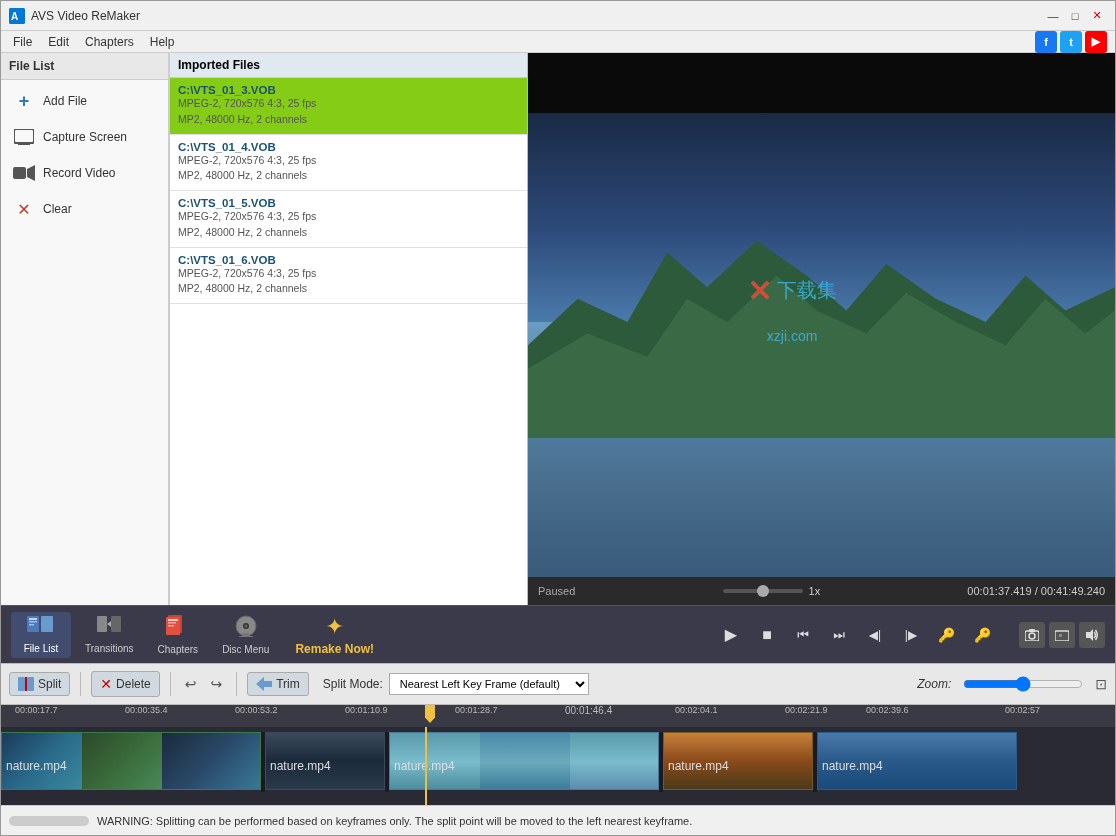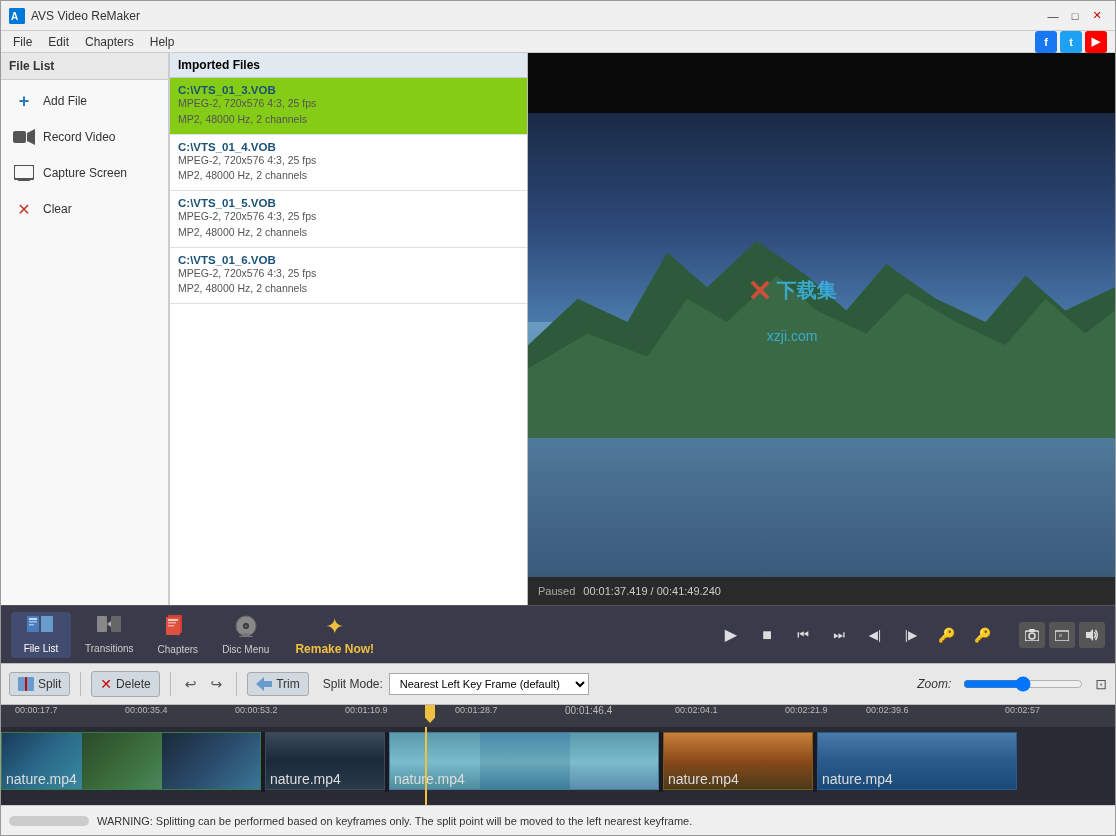--- a/index.html
+++ b/index.html
@@ -274,21 +274,21 @@
     .track-clip {
       height: 58px;
       border: 1px solid #555;
       display: flex;
       align-items: flex-end;
       padding: 2px 4px;
       overflow: hidden;
       position: relative;
       flex-shrink: 0;
     }
-    .clip-label { font-size: 14px; color: #ddd; position: absolute; bottom: 2px; left: 4px; }
+    .clip-label { font-size: 12px; color: #ddd; position: absolute; bottom: 16px; left: 4px; }
 
     
     .playhead {
       position: absolute;
       top: 0;
       width: 2px;
       background: #f0c040;
       height: 100%;
       z-index: 10;
     }
@@ -396,41 +396,41 @@
 
     <div class="left-side">
       <div class="left-top">
 
         <div class="left-panel">
           <div class="file-list-header">File List</div>
           <div class="left-actions">
             <button class="action-btn">
               <span class="action-icon" style="color:#2a7bbd; font-size:18px; font-weight:bold;">+</span>
               <span>Add File</span>
-            </button>
-            <button class="action-btn">
-              <span class="action-icon">
-                <svg width="22" height="16" viewBox="0 0 22 16">
-                  <rect x="0" y="2" width="13" height="12" rx="2" fill="#555"></rect>
-                  <polygon points="14,4 22,0 22,16 14,12" fill="#555"></polygon>
-                </svg>
-              </span>
-              <span>Record Video</span>
             </button>
             <button class="action-btn">
               <span class="action-icon">
                 <svg width="20" height="16" viewBox="0 0 20 16">
                   <rect x="0" y="0" width="20" height="14" rx="2" fill="none" stroke="#555" stroke-width="2"></rect>
                   <rect x="7" y="14" width="6" height="2" fill="#555"></rect>
                   <rect x="4" y="15" width="12" height="1" fill="#555"></rect>
                 </svg>
               </span>
               <span>Capture Screen</span>
             </button>
             <button class="action-btn">
+              <span class="action-icon">
+                <svg width="22" height="16" viewBox="0 0 22 16">
+                  <rect x="0" y="2" width="13" height="12" rx="2" fill="#555"></rect>
+                  <polygon points="14,4 22,0 22,16 14,12" fill="#555"></polygon>
+                </svg>
+              </span>
+              <span>Record Video</span>
+            </button>
+            <button class="action-btn">
               <span class="action-icon" style="color:#c0392b; font-size:16px;">✕</span>
               <span>Clear</span>
             </button>
           </div>
         </div>
 
         <div class="imported-files-panel">
           <div class="imported-header">Imported Files</div>
           <div class="file-entry selected">
             <div class="file-name">C:\VTS_01_3.VOB</div>
@@ -463,27 +463,33 @@
         <div style="position:absolute;top:0;left:0;right:0;bottom:0;background:linear-gradient(180deg,#1a2a45 0%,#2d4a7a 25%,#4a7aaa 45%,#6a9bc0 55%,#7bacc8 60%);"></div>
         <div style="position:absolute;bottom:0;left:0;right:0;height:55%;background:linear-gradient(180deg,#6a9bc0 0%,#5585aa 30%,#4a7090 60%,#3a5a7a 100%);"></div>
         <svg style="position:absolute;bottom:30%;left:0;right:0;width:100%;height:50%;" viewBox="0 0 590 200" preserveAspectRatio="none">
           <polygon points="0,200 0,120 50,80 100,100 140,40 180,70 230,30 280,60 320,90 360,50 410,80 460,100 500,60 540,90 590,70 590,200" fill="#2d5a3a"></polygon>
           <polygon points="0,200 0,140 60,110 120,130 160,80 200,100 250,60 290,90 340,110 380,75 430,100 480,120 520,80 560,110 590,90 590,200" fill="#3a6a45"></polygon>
         </svg>
 
         <div style="position:absolute;top:42%;left:45%;transform:translate(-50%,-50%);display:flex;flex-direction:column;align-items:center;opacity:0.85;">
           <div style="display:flex;align-items:center;gap:4px;">
             <span style="color:#e74c3c;font-size:30px;font-weight:bold;">✕</span>
-            <span style="color:#3ab5e5;font-size:20px;font-weight:bold;">下载集</span>
+            <span style="color:#3ab5e5;font-size:20px;font-weight:normal;">下载集</span>
           </div>
           <span style="color:#3ab5e5;font-size:14px;margin-top:20px;">xzji.com</span>
         </div>
       </div>
       <div class="video-status-bar">
         <span class="status-paused">Paused</span>
+        <div style="flex:1;display:flex;align-items:center;justify-content:center;gap:6px;">
+          <div class="slider-track">
+            <div class="slider-thumb"></div>
+          </div>
+          <span>1x</span>
+        </div>
         <span>
           <span>00:01:37.419</span>
           <span> / </span>
           <span>00:41:49.240</span>
         </span>
       </div>
     </div>
   </div>
 
   <div class="toolbar">

